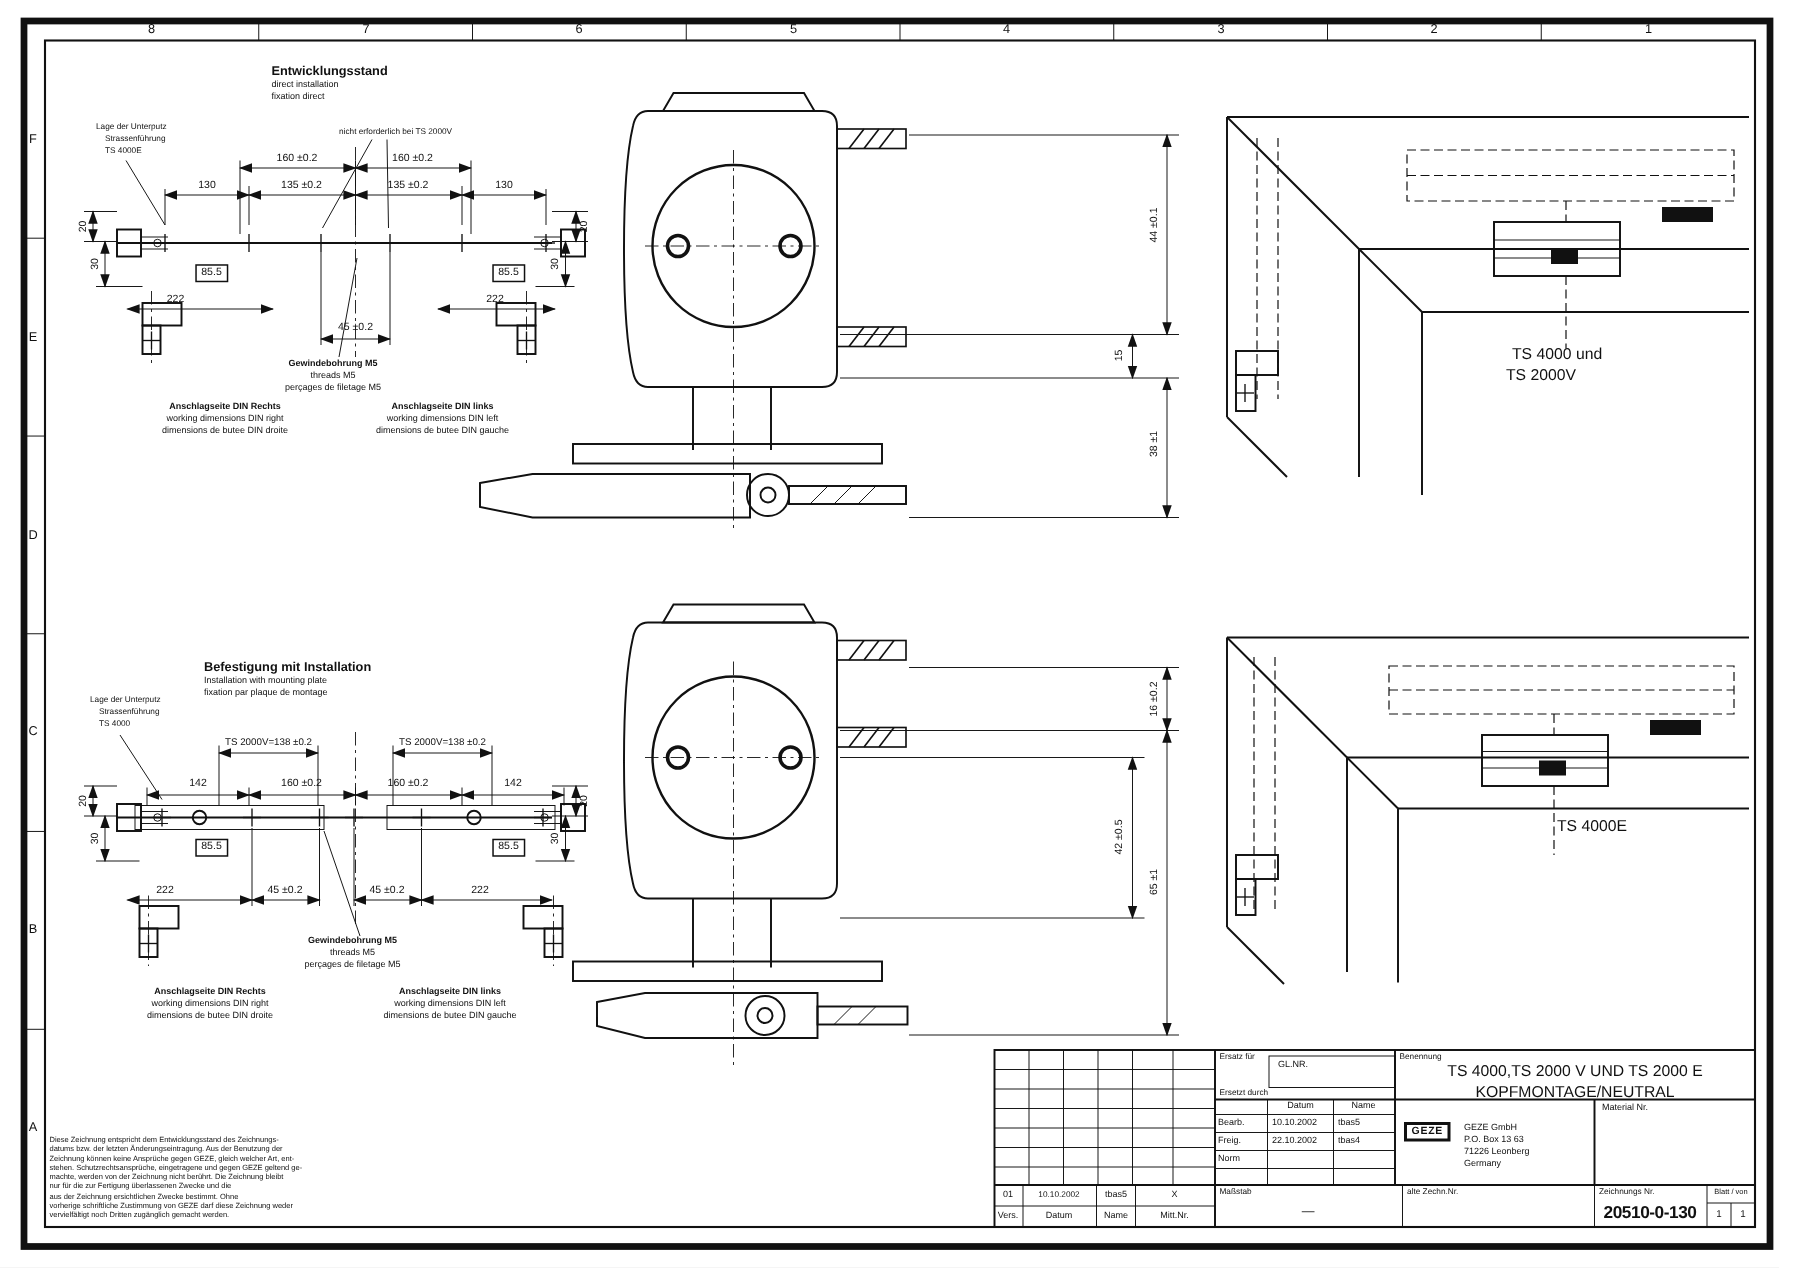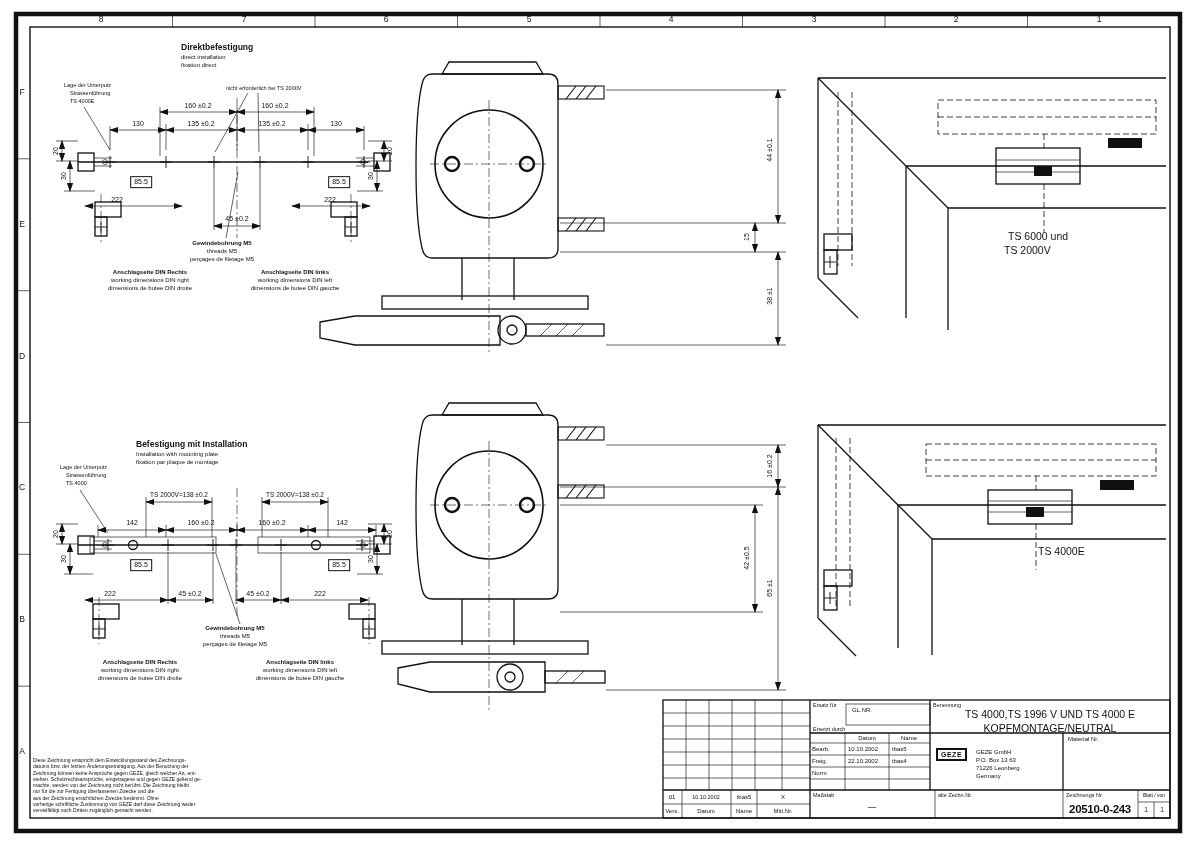--- a/index.html
+++ b/index.html
@@ -353,21 +353,21 @@
 <span class="lbl f8" style="left:814px;top:20px">3</span>
 <span class="lbl f8" style="left:956px;top:20px">2</span>
 <span class="lbl f8" style="left:1099px;top:20px">1</span>
 <span class="lbl f8" style="left:22px;top:93px">F</span>
 <span class="lbl f8" style="left:22px;top:225px">E</span>
 <span class="lbl f8" style="left:22px;top:357px">D</span>
 <span class="lbl f8" style="left:22px;top:488px">C</span>
 <span class="lbl f8" style="left:22px;top:620px">B</span>
 <span class="lbl f8" style="left:22px;top:752px">A</span>
 
-<span class="lbl la b f8" style="left:181px;top:43px">Direktbefestigung</span>
+<span class="lbl la b f8" style="left:181px;top:43px">Entwicklungsstand</span>
 <span class="lbl la f6" style="left:181px;top:54px">direct installation</span>
 <span class="lbl la f6" style="left:181px;top:62px">fixation direct</span>
 <span class="lbl la f55" style="left:64px;top:82px">Lage der Unterputz</span>
 <span class="lbl la f55" style="left:70px;top:90px">Strassenführung</span>
 <span class="lbl la f55" style="left:70px;top:98px">TS 4000E</span>
 <span class="lbl la f55" style="left:226px;top:85px">nicht erforderlich bei TS 2000V</span>
 <span class="lbl" style="left:198px;top:106px">160 ±0.2</span>
 <span class="lbl" style="left:275px;top:106px">160 ±0.2</span>
 <span class="lbl" style="left:138px;top:124px">130</span>
 <span class="lbl" style="left:201px;top:124px">135 ±0.2</span>
@@ -389,21 +389,21 @@
 <span class="lbl f6" style="left:150px;top:280px">working dimensions DIN right</span>
 <span class="lbl f6" style="left:150px;top:288px">dimensions de butee DIN droite</span>
 <span class="lbl b f6" style="left:295px;top:272px">Anschlagseite DIN links</span>
 <span class="lbl f6" style="left:295px;top:280px">working dimensions DIN left</span>
 <span class="lbl f6" style="left:295px;top:288px">dimensions de butee DIN gauche</span>
 
 <span class="lbl rot" style="left:770px;top:150px">44 ±0.1</span>
 <span class="lbl rot" style="left:747px;top:237px">15</span>
 <span class="lbl rot" style="left:770px;top:296px">38 ±1</span>
 
-<span class="lbl la f10" style="left:1008px;top:231px">TS 6000 und</span>
+<span class="lbl la f10" style="left:1008px;top:231px">TS 4000 und</span>
 <span class="lbl la f10" style="left:1004px;top:245px">TS 2000V</span>
 
 <span class="lbl la b f8" style="left:136px;top:440px">Befestigung mit Installation</span>
 <span class="lbl la f6" style="left:136px;top:451px">Installation with mounting plate</span>
 <span class="lbl la f6" style="left:136px;top:459px">fixation par plaque de montage</span>
 <span class="lbl la f55" style="left:60px;top:464px">Lage der Unterputz</span>
 <span class="lbl la f55" style="left:66px;top:472px">Strassenführung</span>
 <span class="lbl la f55" style="left:66px;top:480px">TS 4000</span>
 <span class="lbl f65" style="left:179px;top:495px">TS 2000V=138 ±0.2</span>
 <span class="lbl f65" style="left:295px;top:495px">TS 2000V=138 ±0.2</span>
@@ -434,42 +434,42 @@
 <span class="lbl rot" style="left:770px;top:466px">16 ±0.2</span>
 <span class="lbl rot" style="left:747px;top:558px">42 ±0.5</span>
 <span class="lbl rot" style="left:770px;top:588px">65 ±1</span>
 
 <span class="lbl la f10" style="left:1038px;top:546px">TS 4000E</span>
 
 <span class="lbl la f55" style="left:813px;top:702px">Ersatz für</span>
 <span class="lbl la f6" style="left:852px;top:707px">GL.NR.</span>
 <span class="lbl la f55" style="left:813px;top:726px">Ersetzt durch</span>
 <span class="lbl la f55" style="left:933px;top:702px">Benennung</span>
-<span class="lbl f10" style="left:1050px;top:715px">TS 4000,TS 1996 V UND TS 4000 E</span>
+<span class="lbl f10" style="left:1050px;top:715px">TS 4000,TS 2000 V UND TS 2000 E</span>
 <span class="lbl f10" style="left:1050px;top:729px">KOPFMONTAGE/NEUTRAL</span>
 <span class="lbl f6" style="left:867px;top:738px">Datum</span>
 <span class="lbl f6" style="left:909px;top:738px">Name</span>
 <span class="lbl la f6" style="left:812px;top:746px">Bearb.</span>
 <span class="lbl la f6" style="left:848px;top:746px">10.10.2002</span>
 <span class="lbl la f6" style="left:892px;top:746px">tbas5</span>
 <span class="lbl la f6" style="left:812px;top:758px">Freig.</span>
 <span class="lbl la f6" style="left:848px;top:758px">22.10.2002</span>
 <span class="lbl la f6" style="left:892px;top:758px">tbas4</span>
 <span class="lbl la f6" style="left:812px;top:770px">Norm</span>
 <div class="logo" style="left:936px;top:748px">GEZE</div>
 <span class="lbl la f6" style="left:976px;top:749px">GEZE GmbH</span>
 <span class="lbl la f6" style="left:976px;top:757px">P.O. Box 13 63</span>
 <span class="lbl la f6" style="left:976px;top:765px">71226 Leonberg</span>
 <span class="lbl la f6" style="left:976px;top:773px">Germany</span>
 <span class="lbl la f6" style="left:1068px;top:736px">Material Nr.</span>
 <span class="lbl la f55" style="left:813px;top:792px">Maßstab</span>
 <span class="lbl f8" style="left:872px;top:808px">—</span>
 <span class="lbl la f55" style="left:938px;top:792px">alte Zechn.Nr.</span>
 <span class="lbl la f55" style="left:1066px;top:792px">Zeichnungs Nr.</span>
-<span class="lbl f12" style="left:1100px;top:809px">20510-0-243</span>
+<span class="lbl f12" style="left:1100px;top:809px">20510-0-130</span>
 <span class="lbl f5" style="left:1154px;top:796px">Blatt / von</span>
 <span class="lbl f65" style="left:1146px;top:810px">1</span>
 <span class="lbl f65" style="left:1162px;top:810px">1</span>
 <span class="lbl f6" style="left:672px;top:797px">01</span>
 <span class="lbl f55" style="left:706px;top:797px">10.10.2002</span>
 <span class="lbl f6" style="left:744px;top:797px">tbas5</span>
 <span class="lbl f6" style="left:783px;top:797px">X</span>
 <span class="lbl f6" style="left:672px;top:811px">Vers.</span>
 <span class="lbl f6" style="left:706px;top:811px">Datum</span>
 <span class="lbl f6" style="left:744px;top:811px">Name</span>

